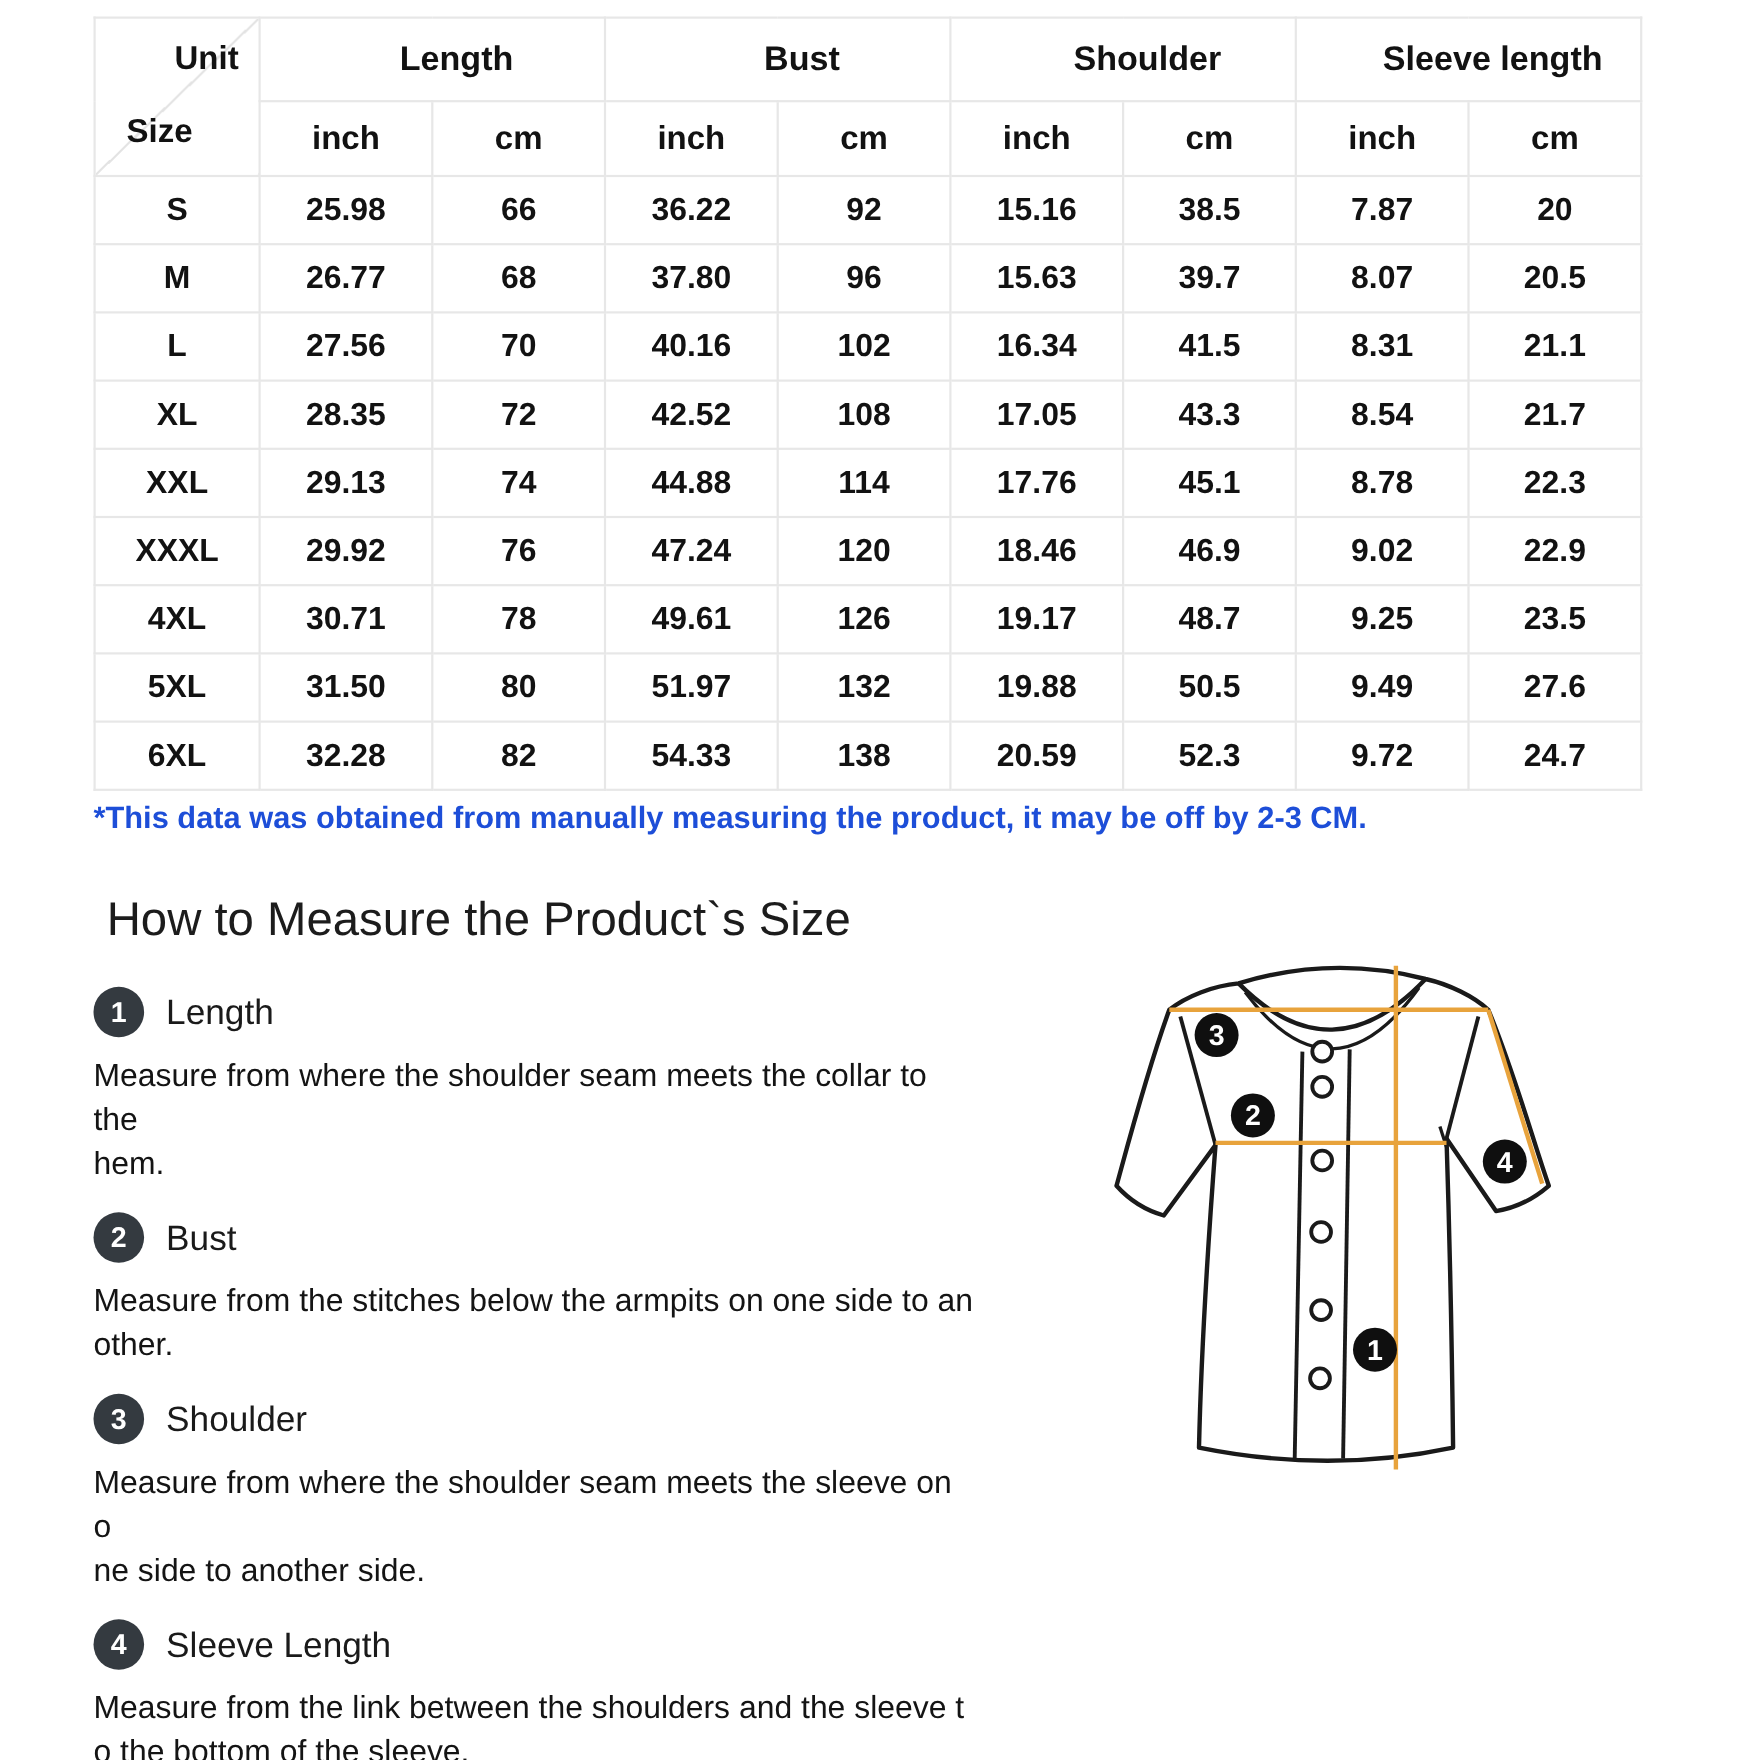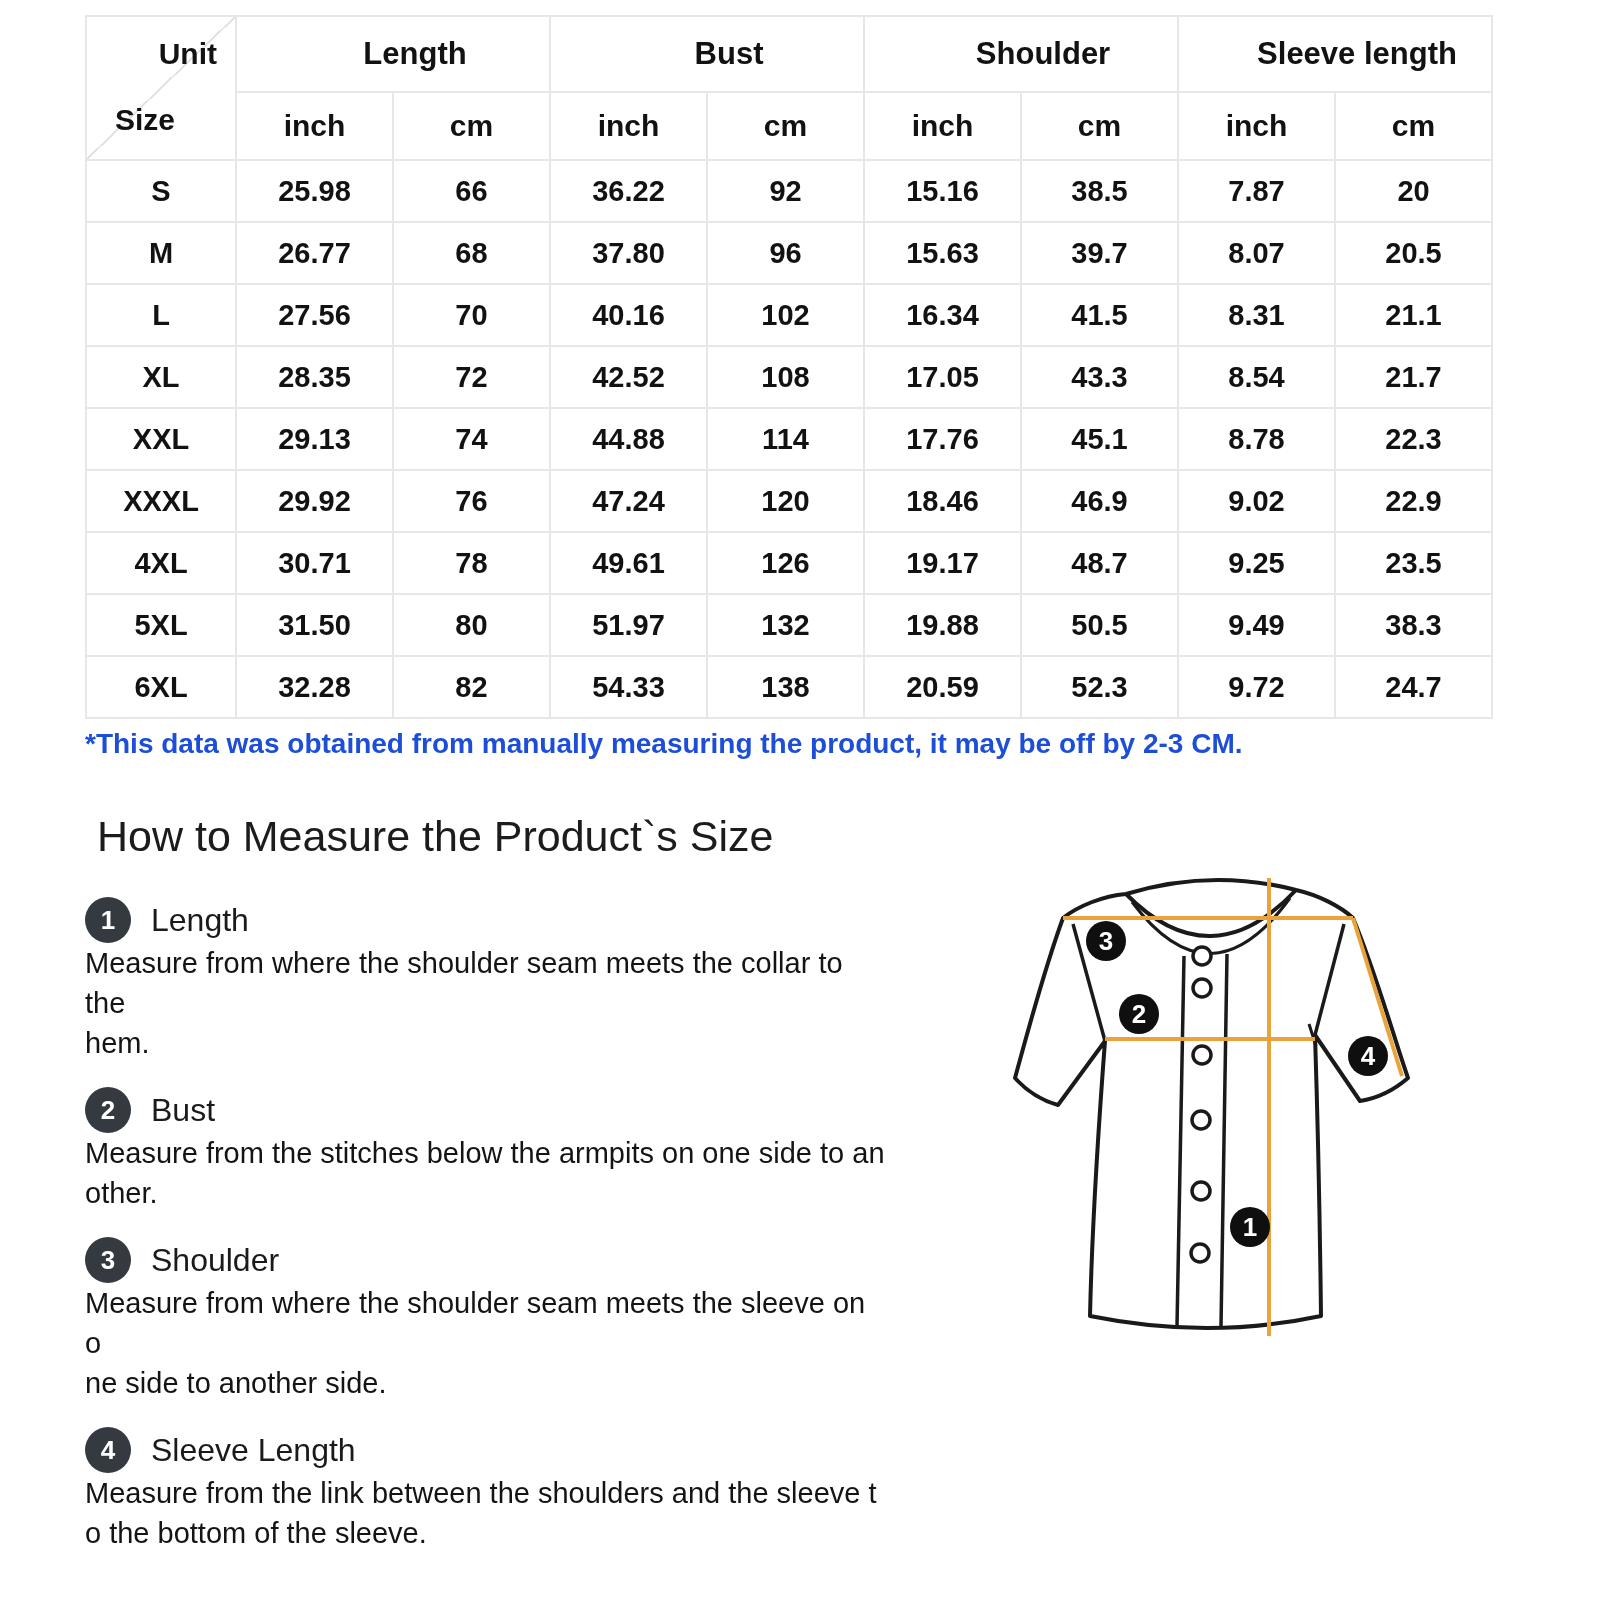--- a/index.html
+++ b/index.html
@@ -70,21 +70,21 @@
   .instructions { position: absolute; left: 85px; top: 897px; width: 800px; }
   .m-item { margin: 0 0 21px 0; }
   .m-item .head { display: flex; align-items: center; gap: 20px; height: 46px; }
   .badge {
     width: 46px; height: 46px; border-radius: 50%;
     background: #343a40; color: #fff;
     display: flex; align-items: center; justify-content: center;
     font-size: 26px; font-weight: 700; flex: 0 0 46px;
   }
   .m-label { font-size: 32px; color: #1a1a1a; font-weight: 400; }
-  .m-text { font-size: 29px; line-height: 40px; color: #141414; margin-bottom: 24px; }
+  .m-text { margin-top: 15px; font-size: 29px; line-height: 40px; color: #141414; margin-bottom: 24px; }
 
   
   .jersey-wrap { position: absolute; left: 978px; top: 848px; width: 460px; height: 512px; }
   .jersey-wrap svg { display: block; width: 100%; height: 100%; }
 </style>
 </head>
 <body>
 
 <div class="page">
 
@@ -202,21 +202,21 @@
         </tr>
         <tr>
           <th>5XL</th>
           <td>31.50</td>
           <td>80</td>
           <td>51.97</td>
           <td>132</td>
           <td>19.88</td>
           <td>50.5</td>
           <td>9.49</td>
-          <td>38.3</td>
+          <td>27.6</td>
         </tr>
         <tr>
           <th>6XL</th>
           <td>32.28</td>
           <td>82</td>
           <td>54.33</td>
           <td>138</td>
           <td>20.59</td>
           <td>52.3</td>
           <td>9.72</td>

